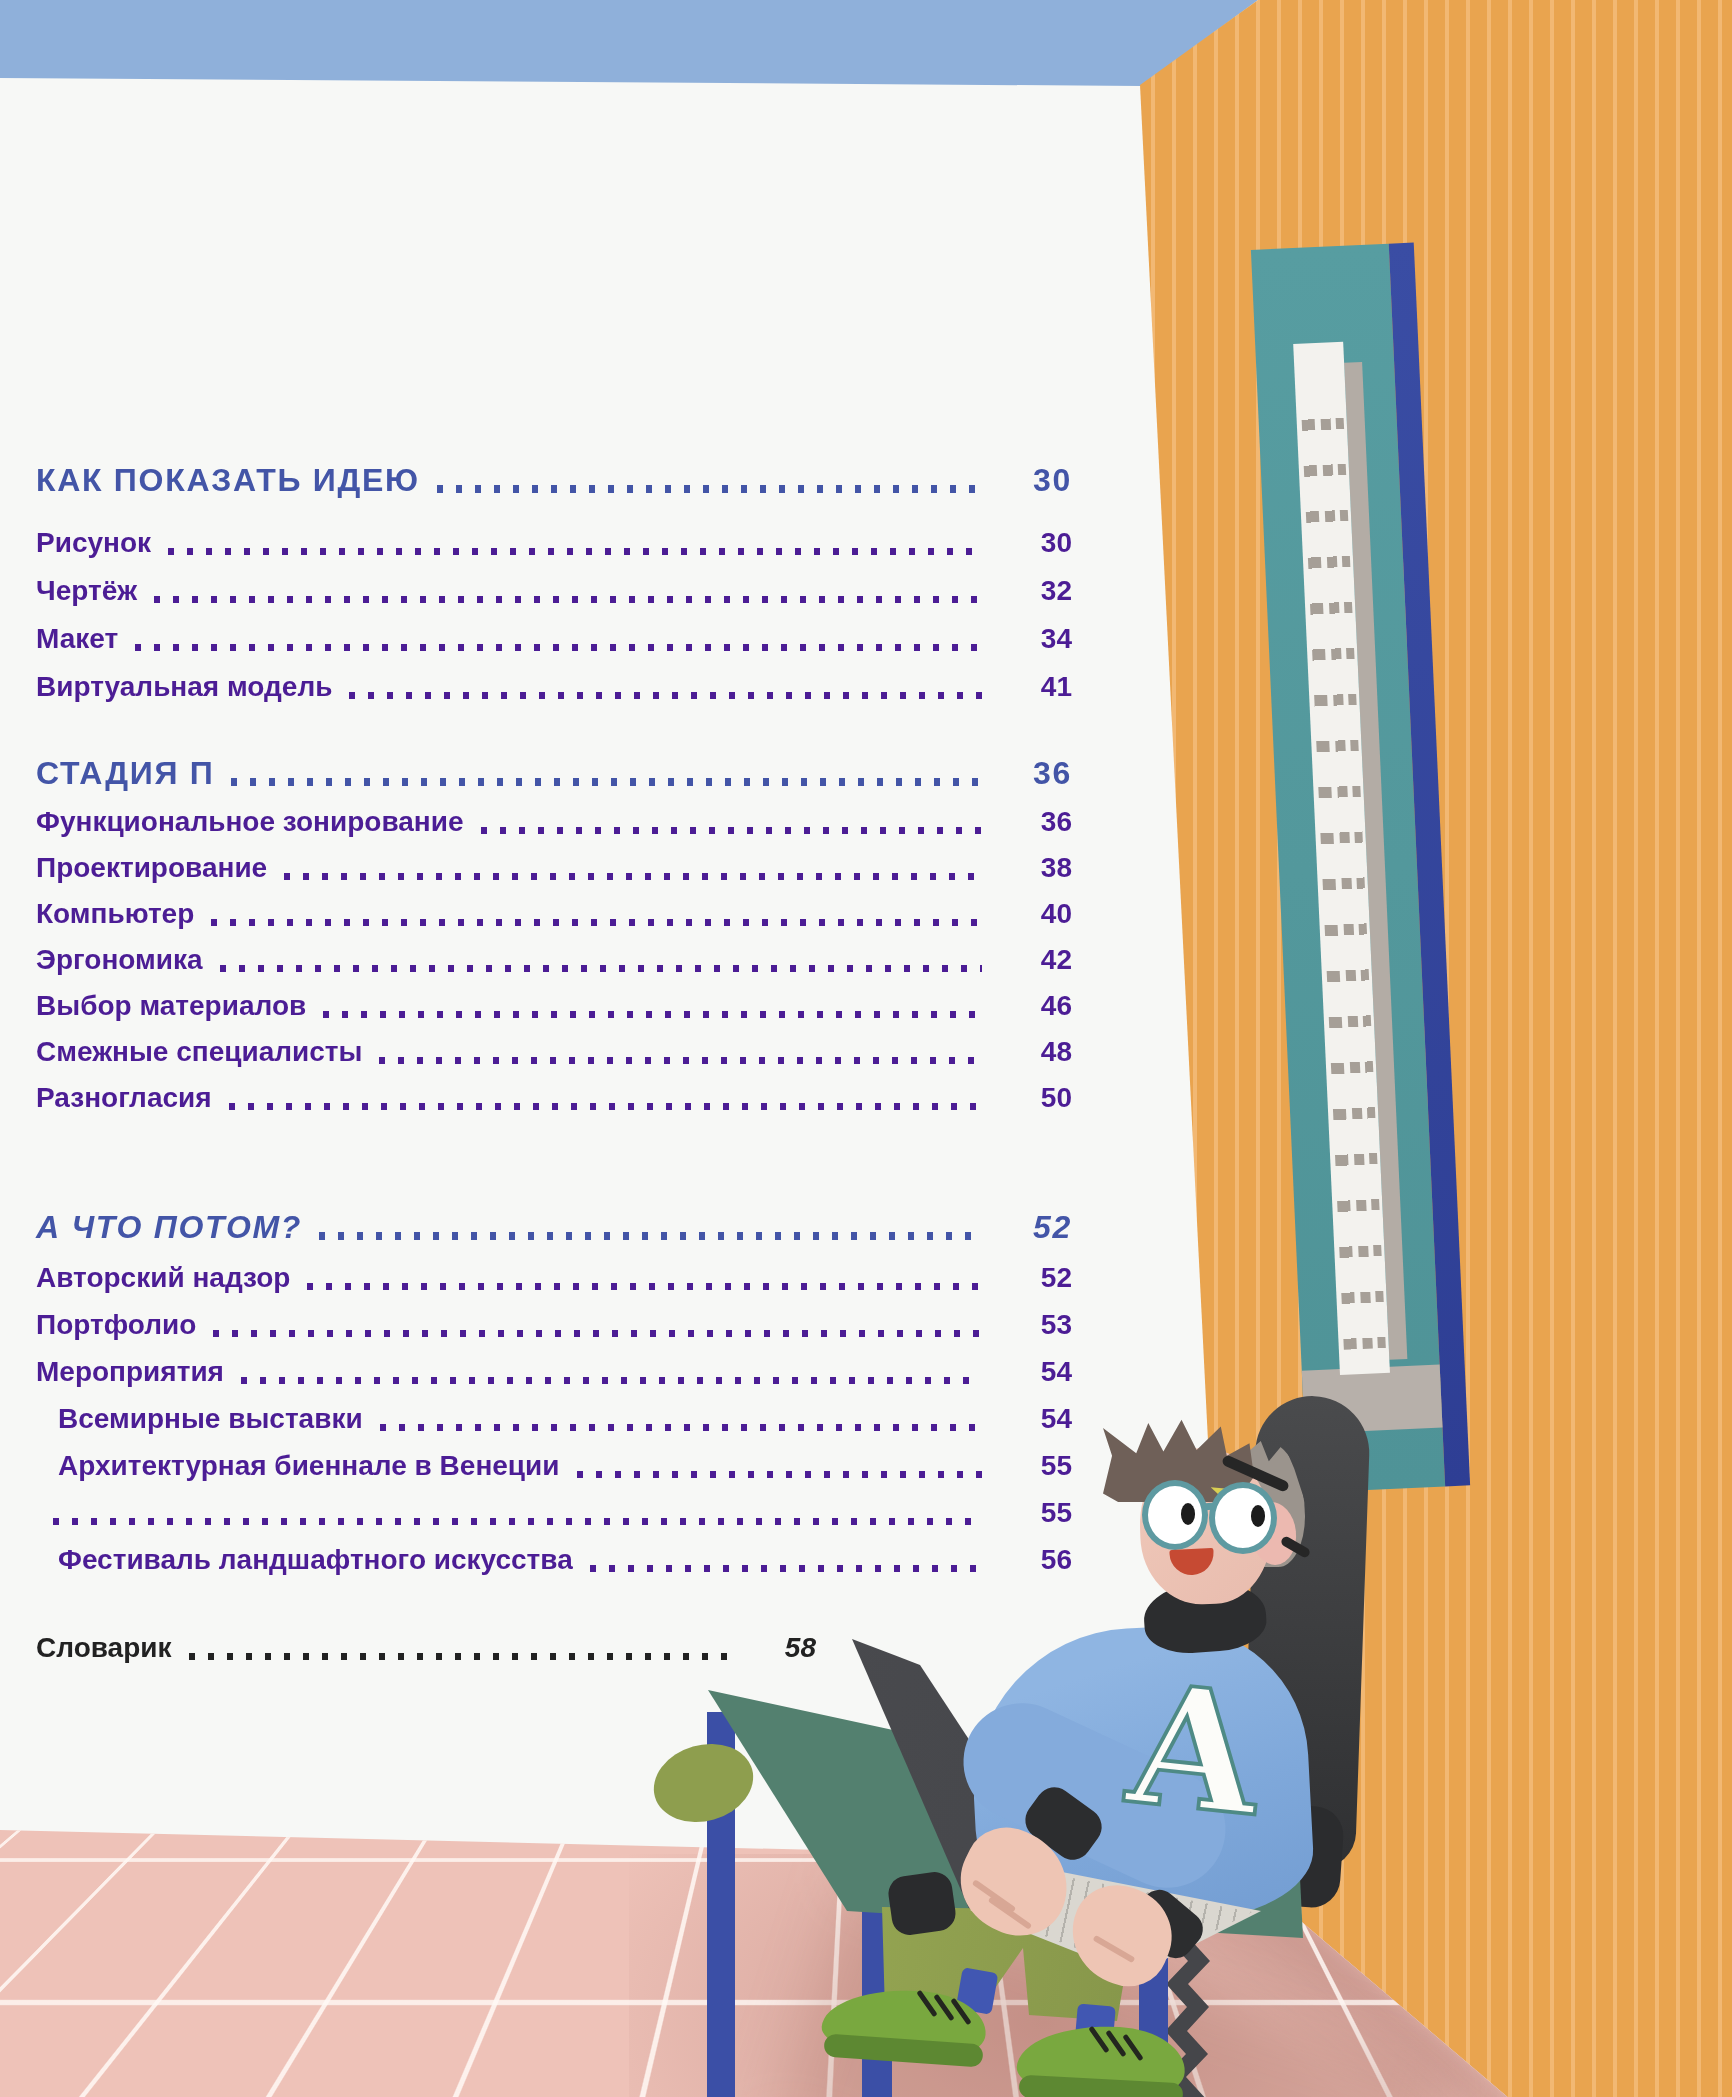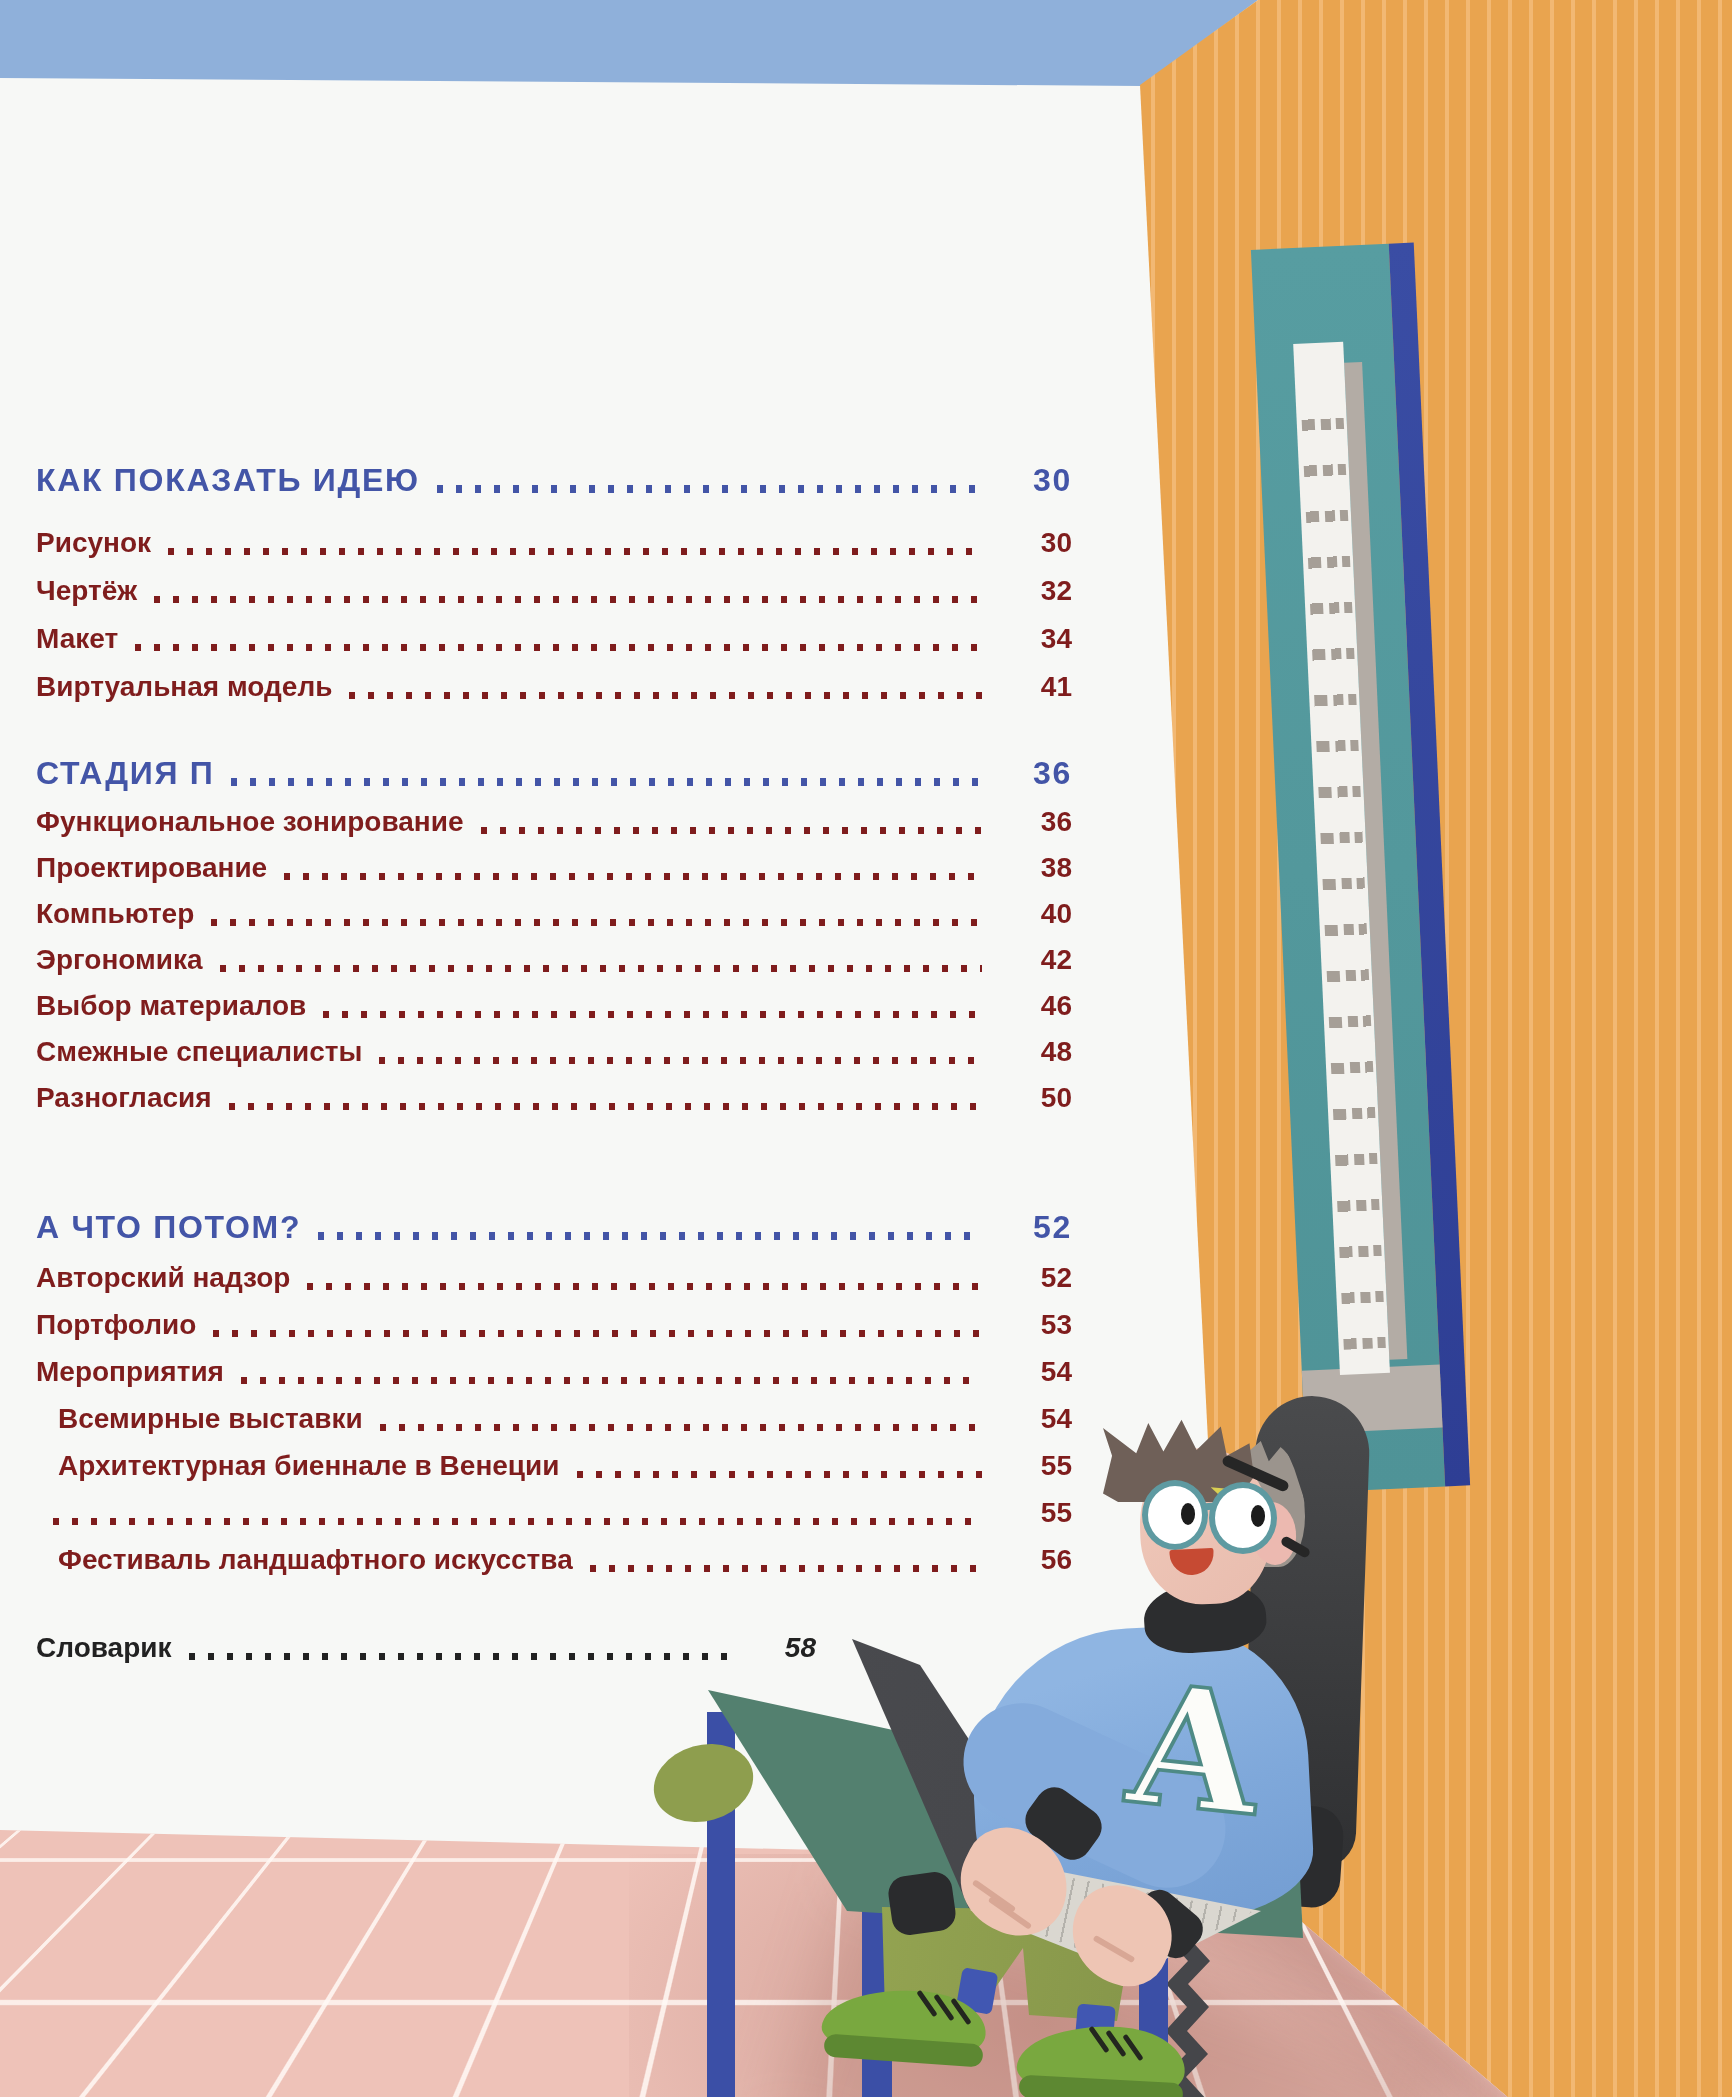--- a/index.html
+++ b/index.html
@@ -146,27 +146,27 @@
   .cuff{background:#2c2d2f;}
   .cuff-l{left:1027px;top:1796px;width:73px;height:55px;border-radius:19px;transform:rotate(36deg);}
   .cuff-r{left:1133px;top:1899px;width:69px;height:50px;border-radius:17.6px;transform:rotate(40deg);}
 
   
   #toc{left:36px;top:0;width:1036px;height:2295px;pointer-events:none;}
   .toc-section{position:absolute;left:0;width:1036px;}
   .s0{top:464px;} .s1{top:757px;} .s2{top:1211px;}
   .toc-row{position:relative;display:flex;align-items:flex-start;width:100%;}
   .s0 .toc-row{height:48px;} .s1 .toc-row{height:46px;} .s2 .toc-row{height:47px;}
-  .s0 .head{height:65px;} .s1 .head{height:51px;} .s2 .head{height:53px;}
+  .s0 .head{height:65px;} .s1 .head{height:51px;} .s2 .head{height:53px;font-style:italic;}
   .toc-row span{position:static;}
   .label{white-space:nowrap;line-height:1;}
   .leader{flex:1;height:7.6px;margin:0 19px 0 17px;
     background:repeating-linear-gradient(to right,currentColor 0 5.9px,transparent 5.9px 19px);}
   .pagenum{width:71px;text-align:right;line-height:1;}
-  .item{font-size:28px;color:#7f1d1d;}
+  .item{font-size:28px;color:#4c1d95;}
   .item .leader{margin-top:18.5px;}
   .head{font-size:32px;color:#4355a7;letter-spacing:1.7px;}
   .head .leader{margin-top:21px;}
   .indent .label{padding-left:22px;}
   #toc-footer{left:36px;top:1634px;width:780px;display:flex;align-items:flex-start;
     font-size:28px;color:#222222;}
   #toc-footer span{position:static;}
   #toc-footer .pagenum{width:63px;font-style:italic;}
 </style>
 </head>

